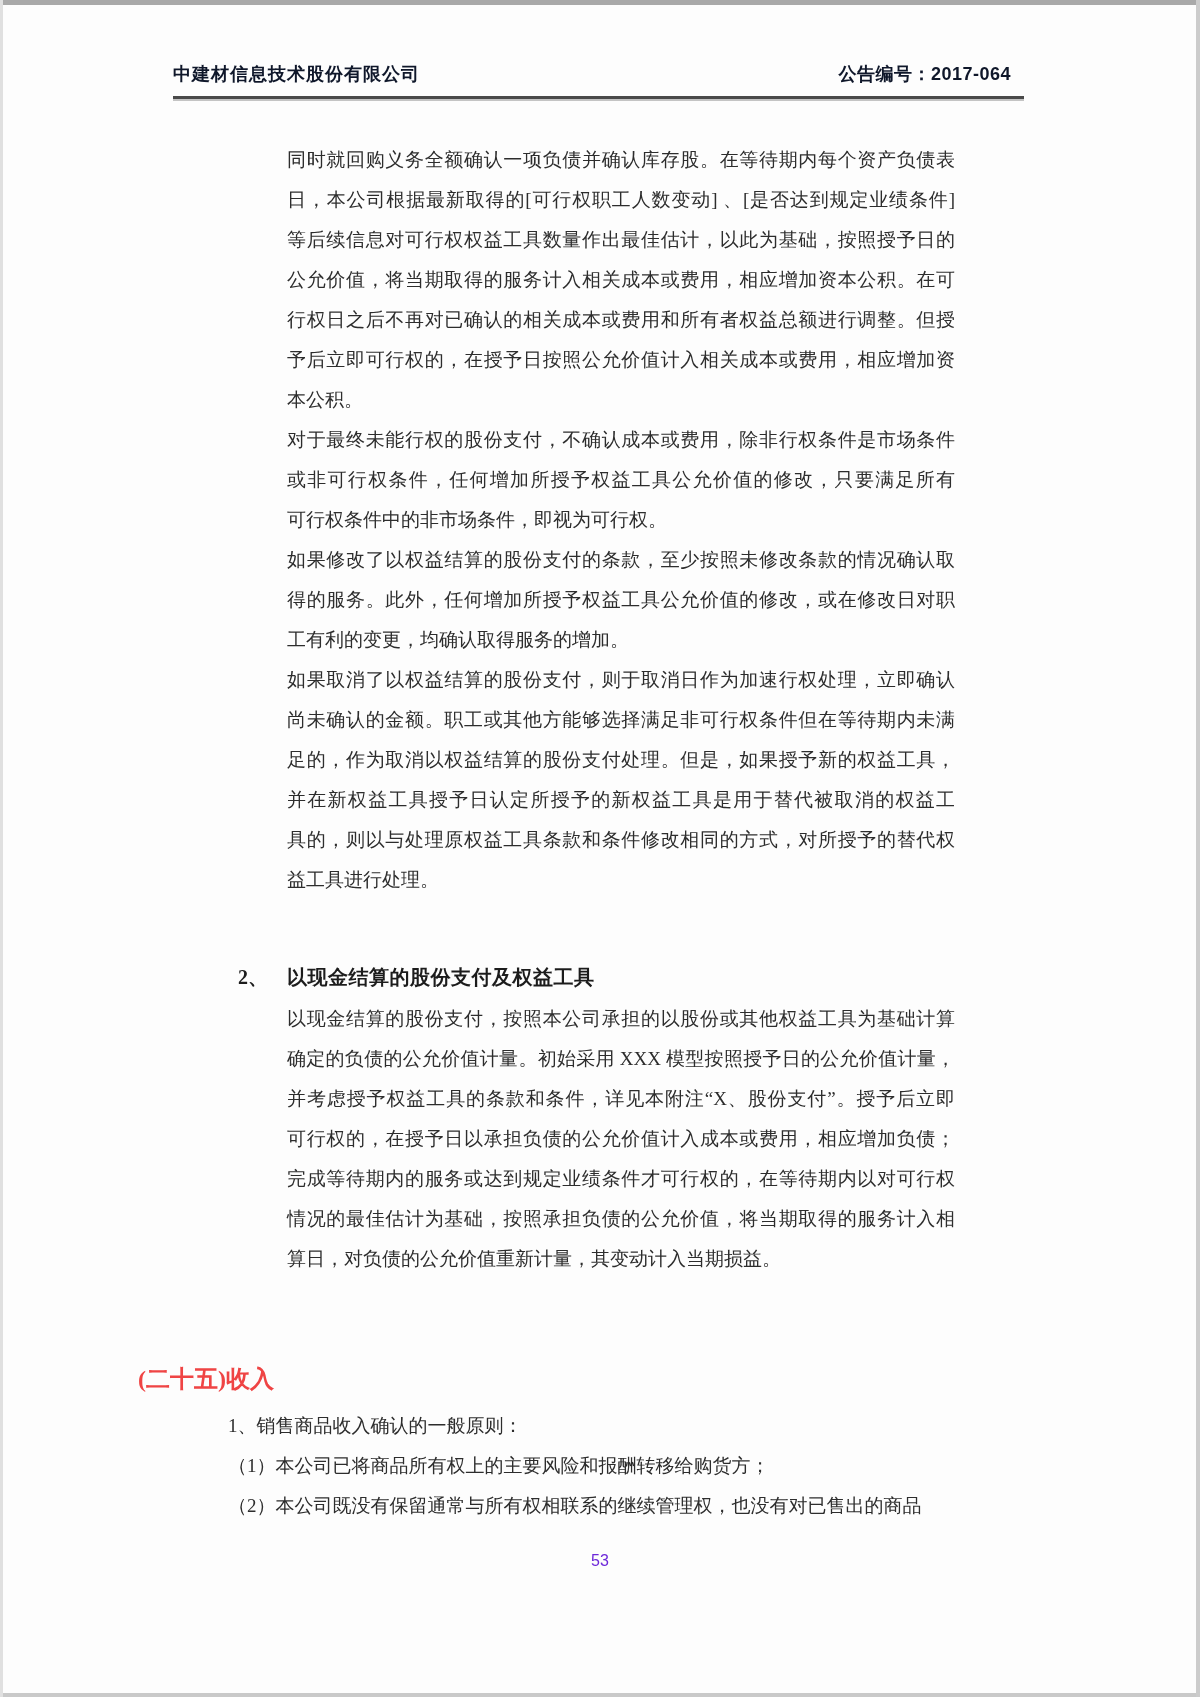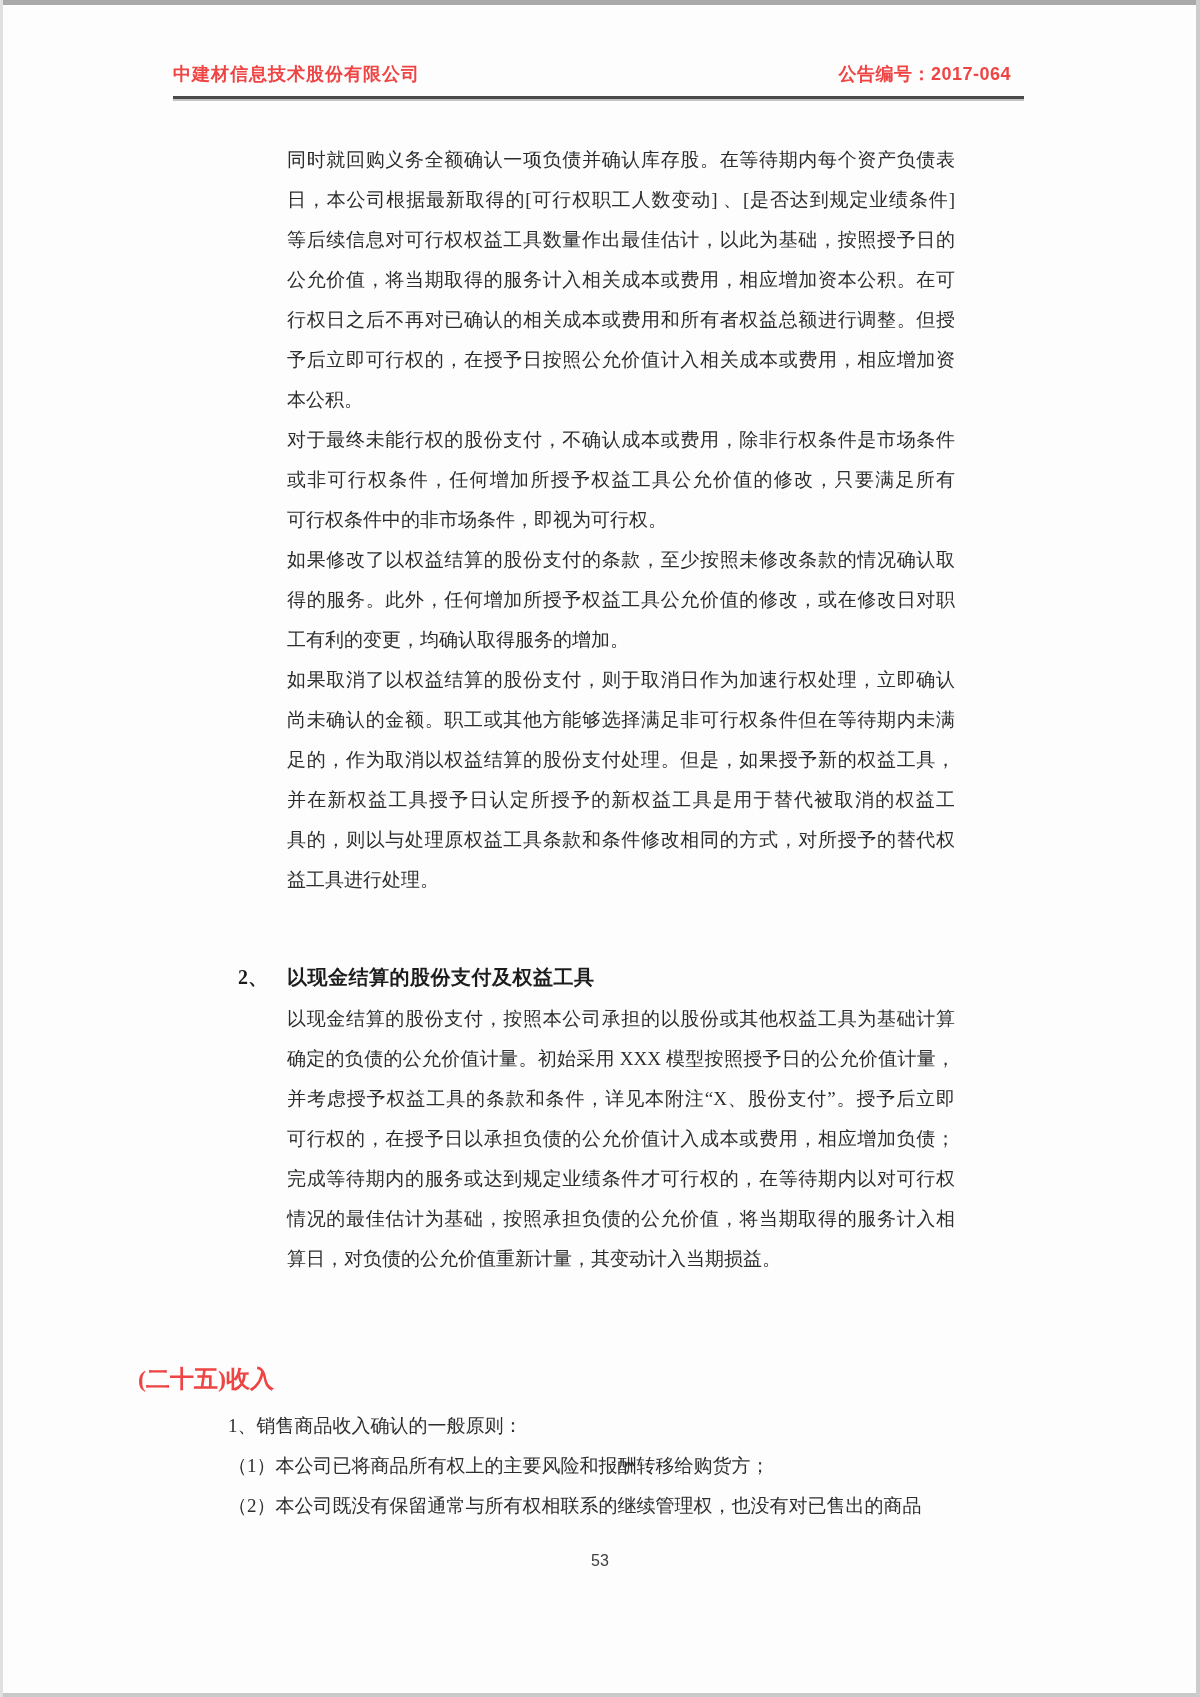--- a/index.html
+++ b/index.html
@@ -17,21 +17,21 @@
   .edge { position: absolute; background: #b3b3b3; }
   .edge.top    { left: 0; top: 0; width: 100%; height: 5px; background: #a9a9a9; }
   .edge.bottom { left: 0; bottom: 0; width: 100%; height: 4px; background: #c9c9c9; }
   .edge.left   { left: 0; top: 0; width: 3px; height: 100%; background: #e0e0e0; }
   .edge.right  { right: 0; top: 0; width: 4px; height: 100%; background: #cccccc; }
 
   .hdr {
     position: absolute; left: 173px; top: 62px; width: 852px;
     display: flex; justify-content: space-between; align-items: baseline;
     font-family: "Liberation Sans", "DejaVu Sans", sans-serif;
-    font-size: 18px; font-weight: 600; color: #ef4444;
+    font-size: 18px; font-weight: 600; color: #0f172a;
     letter-spacing: 1px;
   }
   .hdr .right { letter-spacing: 0.5px; padding-right: 14px; }
 
   .rule {
     position: absolute; left: 173px; top: 96px; width: 851px; height: 3px;
     background: #4a4a4a; box-shadow: 0 2px 0 rgba(150,150,150,0.55);
   }
 
   .textblock { position: absolute; width: 668px; font-size: 19px; }
@@ -61,21 +61,21 @@
     position: absolute; left: 138px; top: 1362px;
     font-weight: bold; font-size: 24px; line-height: 34px; color: #ef4444; text-align: right;
   }
 
   .revItems { left: 228px; top: 1406px; width: 760px; }
 
   .pg {
     position: absolute; left: 0; top: 1552px; width: 100%;
     text-align: center;
     font-family: "Liberation Sans", "DejaVu Sans", sans-serif;
-    font-size: 16px; color: #404040;
+    font-size: 16px; color: #6d28d9;
   }
 </style>
 </head>
 <body>
 
 <div class="page">
 
   <div class="edge top"></div>
   <div class="edge bottom"></div>
   <div class="edge left"></div>

